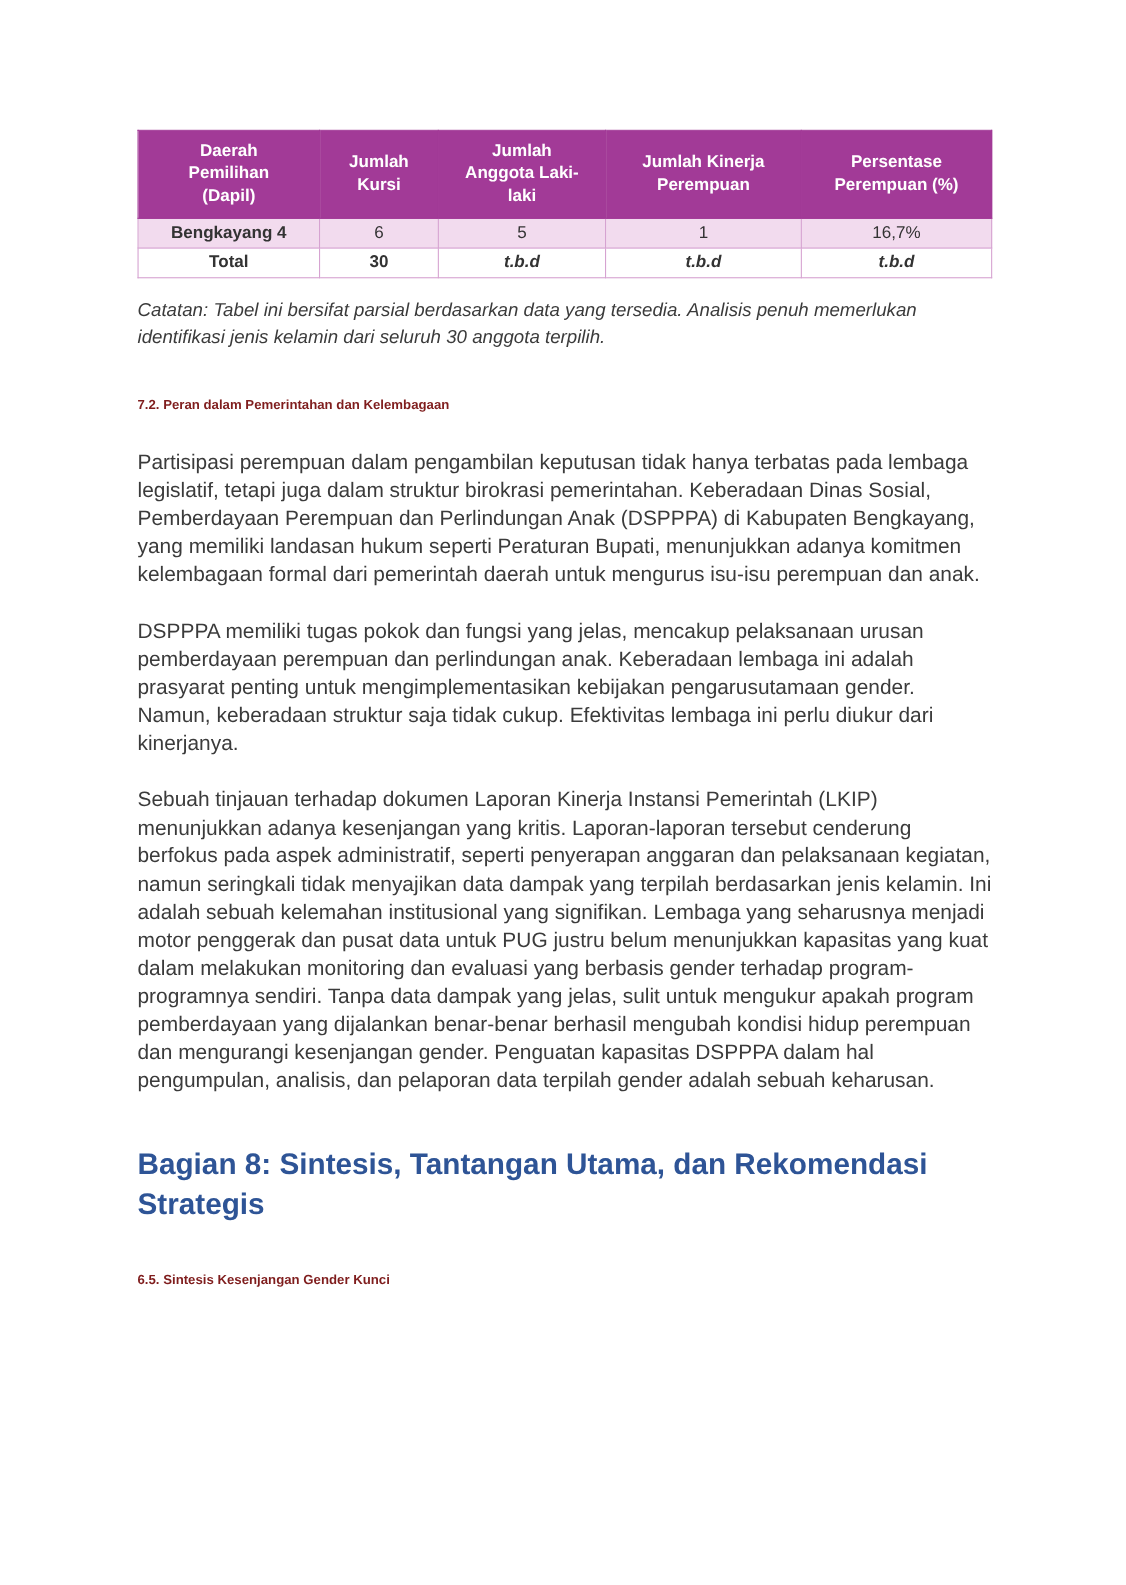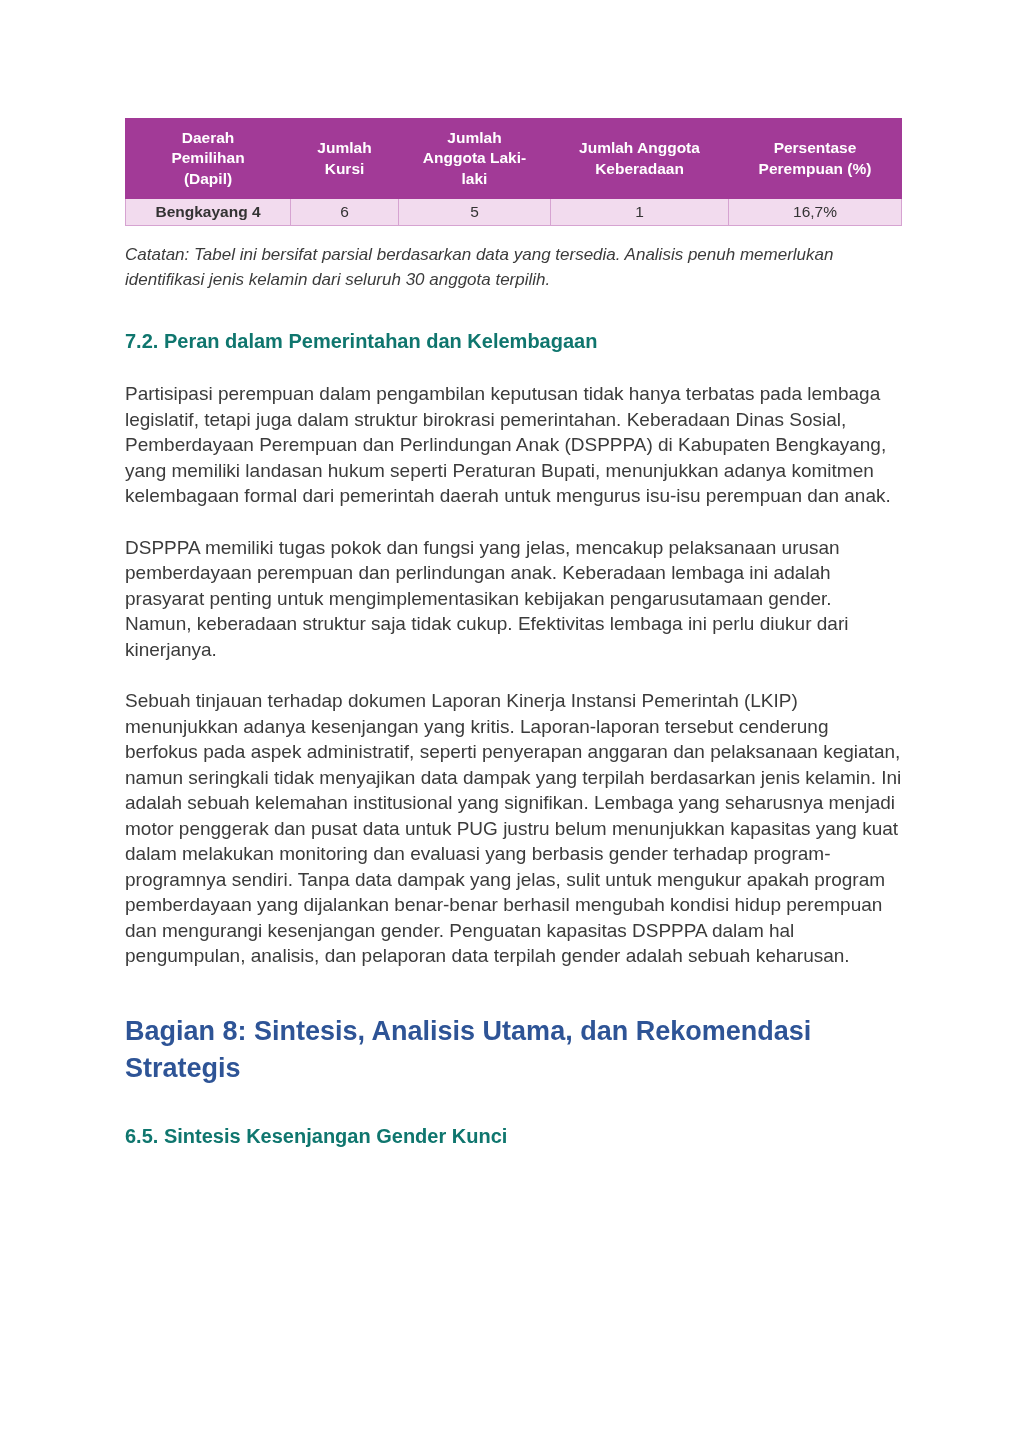--- a/index.html
+++ b/index.html
@@ -65,24 +65,24 @@
   .note {
     width: 778px;
     margin-top: 16px;
     font-size: 17px;
     line-height: 25px;
     font-style: italic;
     color: #3b3b3b;
   }
   .h-sub {
     margin-top: 36px;
-    font-size: 20px;
+    font-size: 12px;
     line-height: 27px;
     font-weight: 700;
-    color: #0f766e;
+    color: #7f1d1d;
   }
   .para {
     width: 778px;
     margin-top: 26px;
     font-size: 19px;
     line-height: 25.5px;
     color: #3b3b3b;
   }
   .h-main {
     margin-top: 44px;
@@ -104,41 +104,48 @@
         <col class="c2">
         <col class="c3">
         <col class="c4">
         <col class="c5">
     </colgroup>
     <thead>
       <tr>
         <th class="col1">Daerah Pemilihan (Dapil)</th>
         <th class="col2">Jumlah Kursi</th>
         <th class="col3">Jumlah Anggota Laki-laki</th>
-        <th class="col4">Jumlah Anggota Keberadaan</th>
+        <th class="col4">Jumlah Kinerja Perempuan</th>
         <th class="col5">Persentase Perempuan (%)</th>
       </tr>
     </thead>
     <tbody>
       <tr class="band">
         <td class="label hl">Bengkayang 4</td>
         <td>6</td>
         <td>5</td>
         <td>1</td>
         <td>16,7%</td>
+      </tr>
+      <tr class="row-total">
+        <td class="label">Total</td>
+        <td>30</td>
+        <td class="tbd">t.b.d</td>
+        <td class="tbd">t.b.d</td>
+        <td class="tbd">t.b.d</td>
       </tr>
     </tbody>
   </table>
 
   <p class="note">Catatan: Tabel ini bersifat parsial berdasarkan data yang tersedia. Analisis penuh memerlukan identifikasi jenis kelamin dari seluruh 30 anggota terpilih.</p>
 
   <h2 class="h-sub">7.2. Peran dalam Pemerintahan dan Kelembagaan</h2>
 
   <p class="para">Partisipasi perempuan dalam pengambilan keputusan tidak hanya terbatas pada lembaga legislatif, tetapi juga dalam struktur birokrasi pemerintahan. Keberadaan Dinas Sosial, Pemberdayaan Perempuan dan Perlindungan Anak (DSPPPA) di Kabupaten Bengkayang, yang memiliki landasan hukum seperti Peraturan Bupati, menunjukkan adanya komitmen kelembagaan formal dari pemerintah daerah untuk mengurus isu-isu perempuan dan anak.</p>
   <p class="para">DSPPPA memiliki tugas pokok dan fungsi yang jelas, mencakup pelaksanaan urusan pemberdayaan perempuan dan perlindungan anak. Keberadaan lembaga ini adalah prasyarat penting untuk mengimplementasikan kebijakan pengarusutamaan gender. Namun, keberadaan struktur saja tidak cukup. Efektivitas lembaga ini perlu diukur dari kinerjanya.</p>
   <p class="para">Sebuah tinjauan terhadap dokumen Laporan Kinerja Instansi Pemerintah (LKIP) menunjukkan adanya kesenjangan yang kritis. Laporan-laporan tersebut cenderung berfokus pada aspek administratif, seperti penyerapan anggaran dan pelaksanaan kegiatan, namun seringkali tidak menyajikan data dampak yang terpilah berdasarkan jenis kelamin. Ini adalah sebuah kelemahan institusional yang signifikan. Lembaga yang seharusnya menjadi motor penggerak dan pusat data untuk PUG justru belum menunjukkan kapasitas yang kuat dalam melakukan monitoring dan evaluasi yang berbasis gender terhadap program-programnya sendiri. Tanpa data dampak yang jelas, sulit untuk mengukur apakah program pemberdayaan yang dijalankan benar-benar berhasil mengubah kondisi hidup perempuan dan mengurangi kesenjangan gender. Penguatan kapasitas DSPPPA dalam hal pengumpulan, analisis, dan pelaporan data terpilah gender adalah sebuah keharusan.</p>
 
-  <h1 class="h-main">Bagian 8: Sintesis, Analisis Utama, dan Rekomendasi Strategis</h1>
+  <h1 class="h-main">Bagian 8: Sintesis, Tantangan Utama, dan Rekomendasi Strategis</h1>
 
   <h2 class="h-sub">6.5. Sintesis Kesenjangan Gender Kunci</h2>
 
 
 </div>
 
 </body></html>

